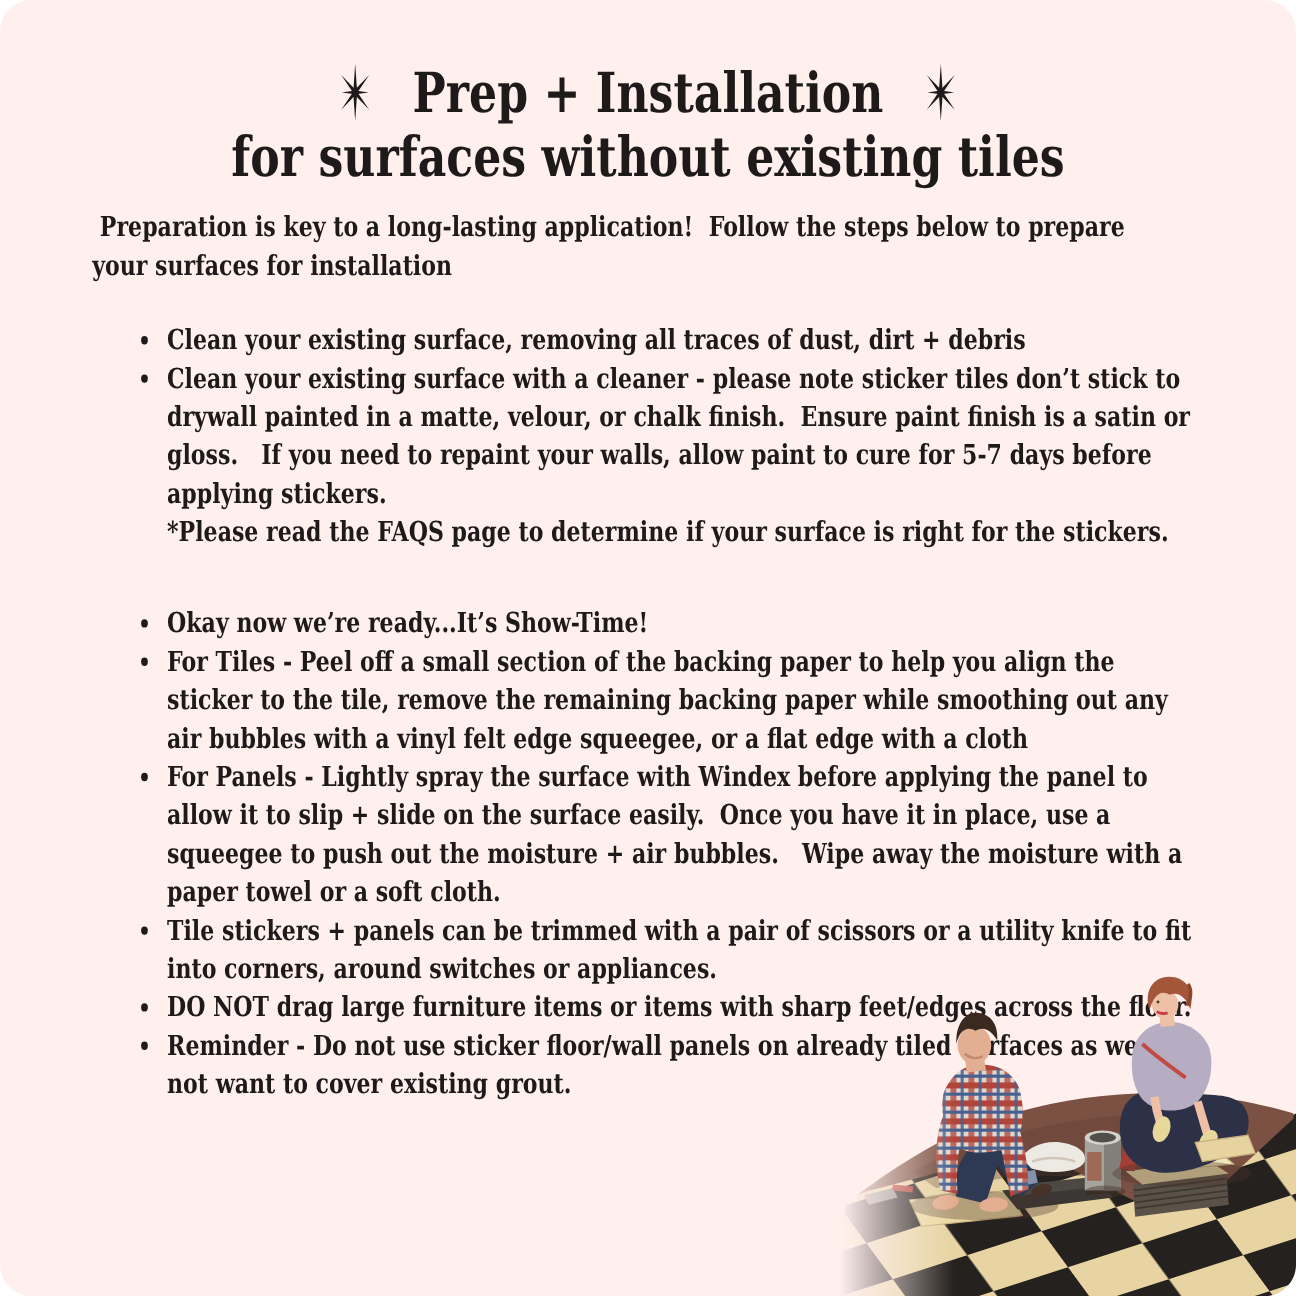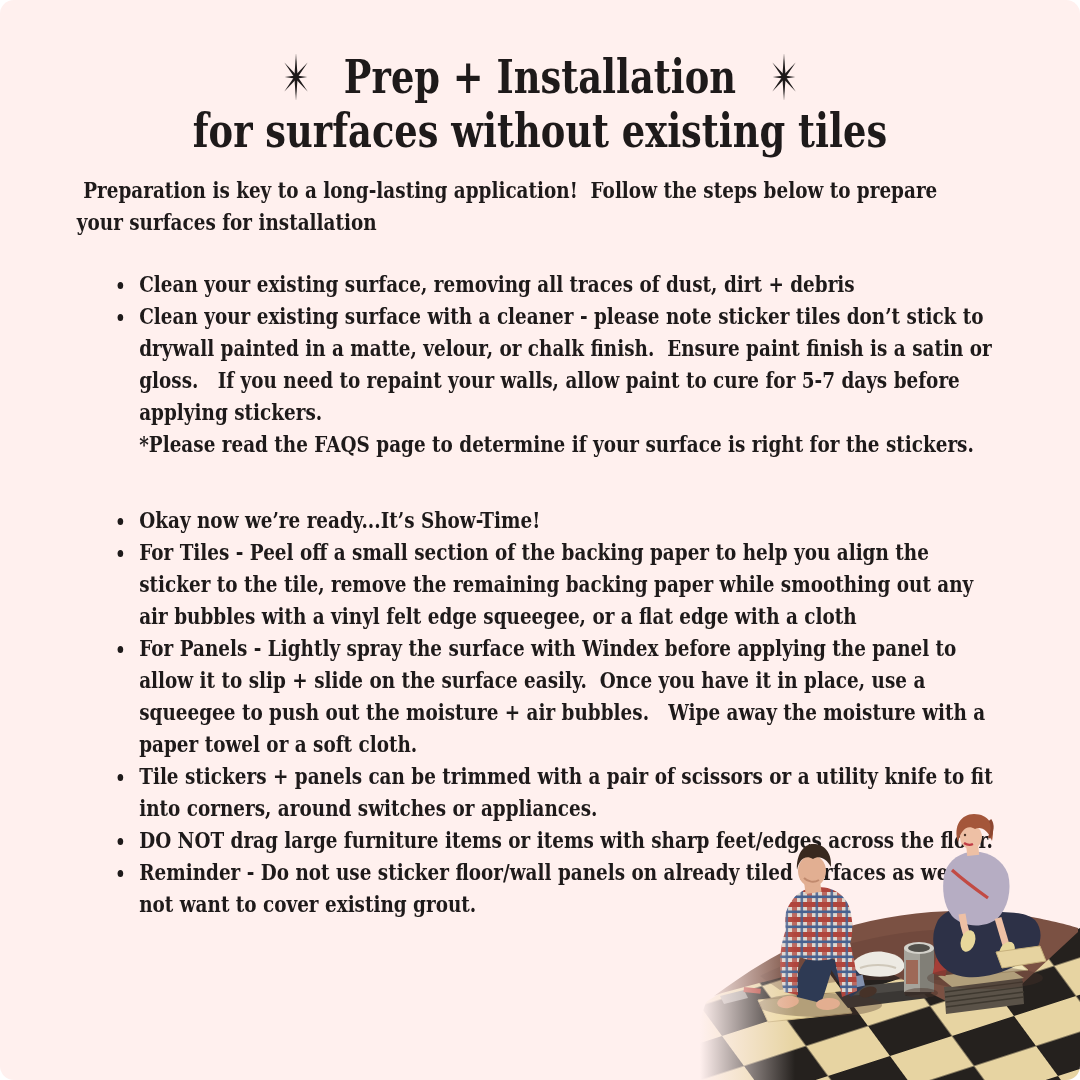--- a/index.html
+++ b/index.html
@@ -1,21 +1,21 @@
 <!DOCTYPE html>
 <html><head>
 <meta charset="utf-8">
 <style>
   html,body{margin:0;padding:0;background:#ffffff;}
   .page{
     position:relative;
     width:1080px;height:1080px;
     background:#FFF0EE;
     overflow:hidden;
-    border-radius:14px;
+    border-radius:26px;
     font-family:"DejaVu Serif", serif;
     color:#1E1A1A;
   }
   
   .content{
     position:absolute;left:0;top:0;
     width:1350px;
     transform:scaleX(0.8);
     transform-origin:0 0;
     font-weight:700;

